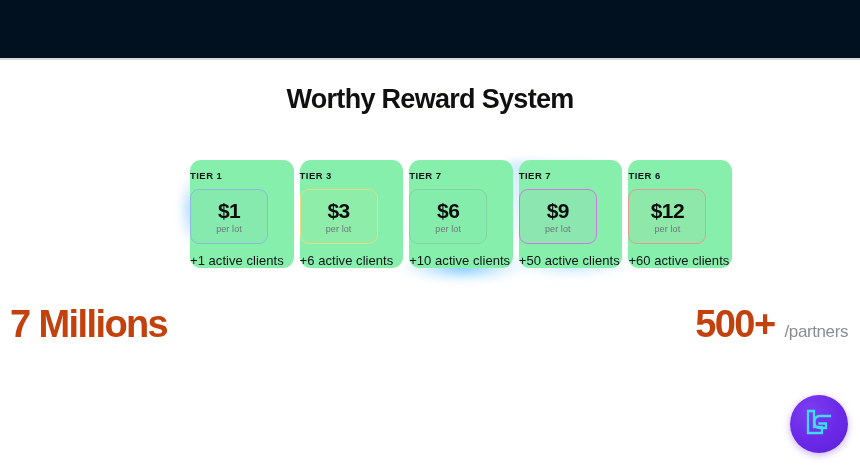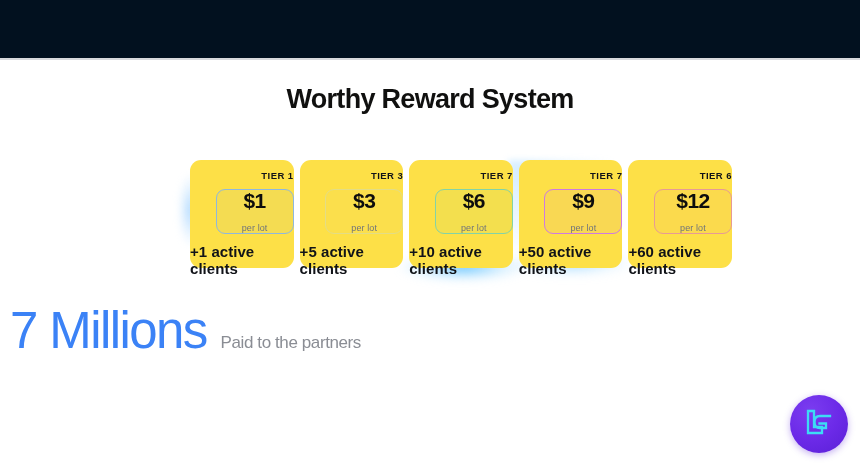--- a/index.html
+++ b/index.html
@@ -57,24 +57,24 @@
 
   
   .tier-row {
     position: absolute; left: 190px; top: 160px;
     width: 542px; height: 108px;
     display: flex; gap: 6px;
   }
   .tier-card {
     position: relative;
     width: 104px; height: 108px;
-    background: #fde047;
+    background: #86efac;
     border-radius: 11px;
     display: flex; flex-direction: column;
-    align-items: flex-end;
+    align-items: flex-start;
     padding-top: 10px;
   }
   .tier-label {
     font-size: 9.5px; font-weight: 700;
     letter-spacing: 0.45px;
     color: #111318;
   }
   .tier-box {
     margin-top: 8px;
     width: 78px; height: 58px;
@@ -83,42 +83,42 @@
     background: #fcfcfd;
     display: flex; flex-direction: column;
     align-items: center; justify-content: center;
   }
   .tier-price {
     font-size: 21px; font-weight: 700;
     letter-spacing: -0.6px;
     color: #0d0d0d; line-height: 1;
   }
   .tier-perlot {
-    margin-top: 12px;
+    margin-top: 3px;
     font-size: 9px; font-weight: 400;
     color: #6f737b; letter-spacing: 0.1px;
   }
   .tier-clients {
     margin-top: 9px;
-    font-size: 15px; font-weight: 700;
+    font-size: 13px; font-weight: 400;
     color: #111318; letter-spacing: 0.05px;
   }
 
   
   .stat-left {
     position: absolute; left: 10px; top: 305px;
     display: flex; align-items: baseline; gap: 14px;
   }
   .stat-right {
     position: absolute; right: 12px; top: 305px;
     display: flex; align-items: baseline; gap: 10px;
   }
   .stat-value {
-    font-size: 51px; font-weight: 400;
-    letter-spacing: -1.6px; color: #3b82f6;
+    font-size: 38px; font-weight: 700;
+    letter-spacing: -1.6px; color: #c2410c;
     line-height: 1;
   }
   .stat-caption {
     font-size: 17px; font-weight: 500;
     letter-spacing: -0.4px; color: #8a8d94;
     line-height: 1;
   }
 
   
   .logo-badge {
@@ -155,21 +155,21 @@
       </div>
       <div class="tier-clients">+1 active clients</div>
     </div>
 
     <div class="tier-card">
       <div class="tier-label">TIER 3</div>
       <div class="tier-box" style="border-color: rgb(227, 221, 134); background: rgba(227, 221, 134, 0.08);">
         <div class="tier-price">$3</div>
         <div class="tier-perlot">per lot</div>
       </div>
-      <div class="tier-clients">+5 active clients</div>
+      <div class="tier-clients">+6 active clients</div>
     </div>
 
     <div class="tier-card">
       <div class="tier-label">TIER 7</div>
       <div class="tier-box" style="border-color: rgb(131, 211, 166); background: rgba(131, 211, 166, 0.08);">
         <div class="tier-price">$6</div>
         <div class="tier-perlot">per lot</div>
       </div>
       <div class="tier-clients">+10 active clients</div>
     </div>
@@ -189,23 +189,26 @@
         <div class="tier-price">$12</div>
         <div class="tier-perlot">per lot</div>
       </div>
       <div class="tier-clients">+60 active clients</div>
     </div>
 
   </div>
 
   <div class="stat-left">
     <span class="stat-value">7 Millions</span>
-    <span class="stat-caption">Paid to the partners</span>
-  </div>
-
+  </div>
+
+  <div class="stat-right">
+    <span class="stat-value">500+</span>
+    <span class="stat-caption">/partners</span>
+  </div>
 
   <div class="logo-badge" style="background: radial-gradient(circle at 35% 28%, rgb(123, 61, 240) 0%, rgb(108, 42, 232) 50%, rgb(90, 31, 214) 100%);">
     <svg width="34" height="34" viewBox="0 0 34 34">
       <path d="M6 4 H12 V20 H20 V26 H6 Z" fill="none" stroke="#3ddcf5" stroke-width="2.3" stroke-linejoin="miter"></path>
       <path d="M28 9 H18 Q12.5 9 12.5 15 Q12.5 21 18 21 H24 V16.5 H17.5" fill="none" stroke="#3ddcf5" stroke-width="2.3" stroke-linejoin="miter" stroke-linecap="square"></path>
     </svg>
   </div>
 
 </div>
 

